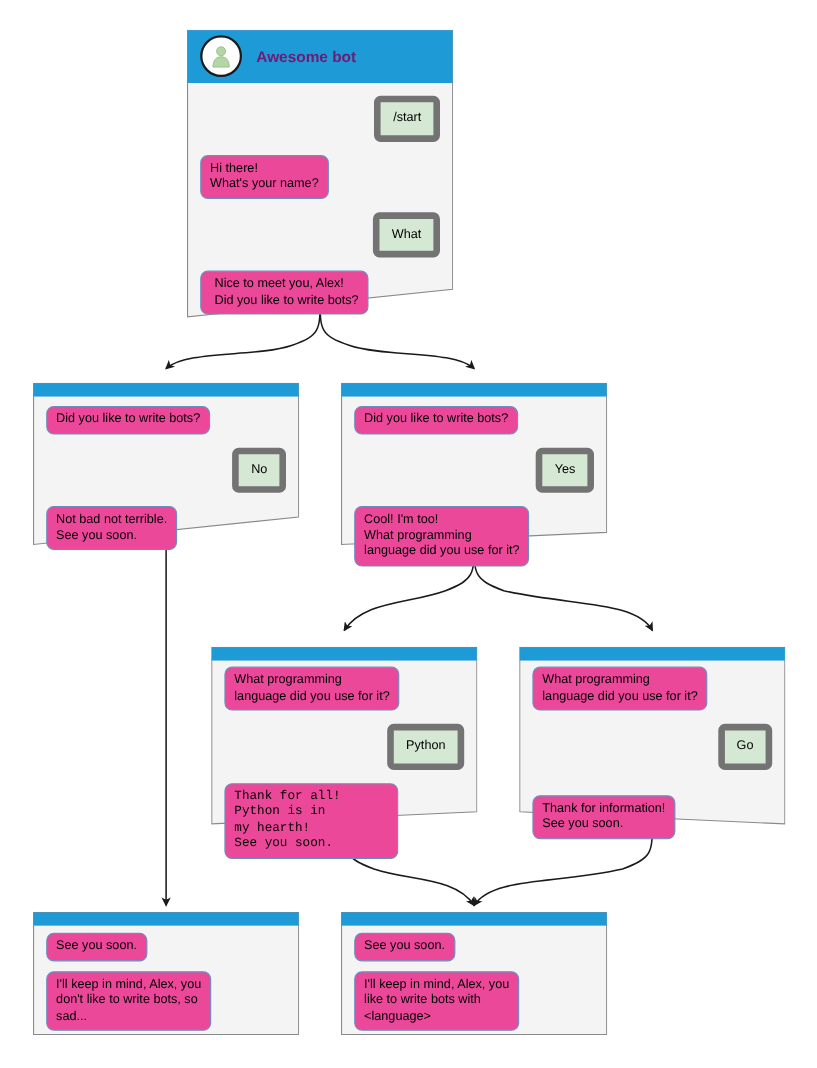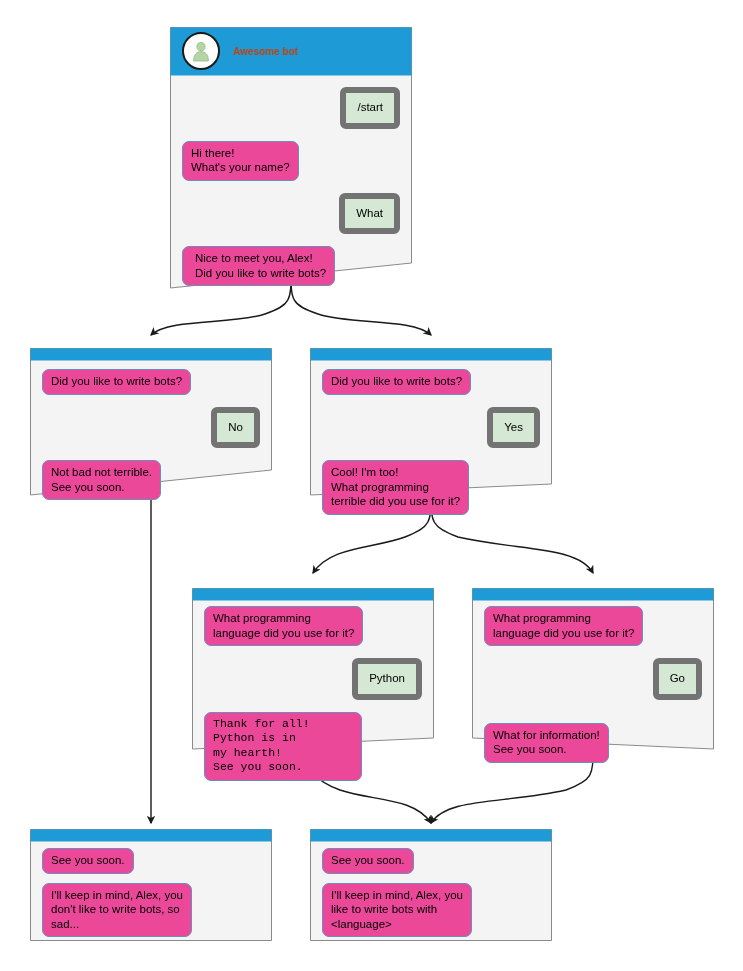--- a/index.html
+++ b/index.html
@@ -70,22 +70,22 @@
     background: #ffffff;
     border: 2px solid #1a1a1a;
     box-sizing: border-box;
     display: flex;
     align-items: center;
     justify-content: center;
     flex: 0 0 auto;
   }
   .avatar svg { display:block; }
   .header-title {
-    color: #c2410c;
-    font-size: 10px;
+    color: #701a75;
+    font-size: 14px;
     font-weight: bold;
     margin-left: 13px;
     white-space: nowrap;
   }
 
   
   .chat-body {
     position: relative;
     box-sizing: border-box;
     padding: 10px 12px 8px 12px;
@@ -193,21 +193,21 @@
       <path d="M 0.5,0.5 L 241.5,0.5 L 241.5,136 L 0.5,147 Z" fill="#f4f4f4" stroke="#8a8a8a" stroke-width="1"></path>
       <rect x="0.5" y="0.5" width="241" height="12" fill="#1e9bd7"></rect>
     </svg>
     <div class="node-inner">
       <div class="chat-header" style="height:12px;"></div>
       <div class="chat-body" style="padding-top:9px;">
         <div class="bubble bot" style="max-width:164px;">Did you like to write bots?</div>
         <div class="bubble user">Yes</div>
         <div class="bubble bot last" style="max-width:166px;">Cool! I'm too!
 What programming
-terrible did you use for it?</div>
+language did you use for it?</div>
       </div>
     </div>
   </div>
 
   <div class="node" style="left:192px; top:588px; width:242px; height:162px;">
     <svg class="node-frame" viewBox="0 0 242 162" width="242" height="162" preserveAspectRatio="none">
       <path d="M 0.5,0.5 L 241.5,0.5 L 241.5,150 L 0.5,161 Z" fill="#f4f4f4" stroke="#8a8a8a" stroke-width="1"></path>
       <rect x="0.5" y="0.5" width="241" height="12" fill="#1e9bd7"></rect>
     </svg>
     <div class="node-inner">
@@ -227,21 +227,21 @@
     <svg class="node-frame" viewBox="0 0 242 162" width="242" height="162" preserveAspectRatio="none">
       <path d="M 0.5,0.5 L 241.5,0.5 L 241.5,161 L 0.5,150 Z" fill="#f4f4f4" stroke="#8a8a8a" stroke-width="1"></path>
       <rect x="0.5" y="0.5" width="241" height="12" fill="#1e9bd7"></rect>
     </svg>
     <div class="node-inner">
       <div class="chat-header" style="height:12px;"></div>
       <div class="chat-body" style="padding-top:6px;">
         <div class="bubble bot" style="max-width:164px;">What programming
 language did you use for it?</div>
         <div class="bubble user">Go</div>
-        <div class="bubble bot last" style="max-width:164px; margin-top:11px;">What for information!
+        <div class="bubble bot last" style="max-width:164px; margin-top:11px;">Thank for information!
 See you soon.</div>
       </div>
     </div>
   </div>
 
   <div class="node" style="left:30px; top:829px; width:242px; height:112px;">
     <svg class="node-frame" viewBox="0 0 242 112" width="242" height="112" preserveAspectRatio="none">
       <path d="M 0.5,0.5 L 241.5,0.5 L 241.5,111.5 L 0.5,111.5 Z" fill="#f4f4f4" stroke="#8a8a8a" stroke-width="1"></path>
       <rect x="0.5" y="0.5" width="241" height="12" fill="#1e9bd7"></rect>
     </svg>

